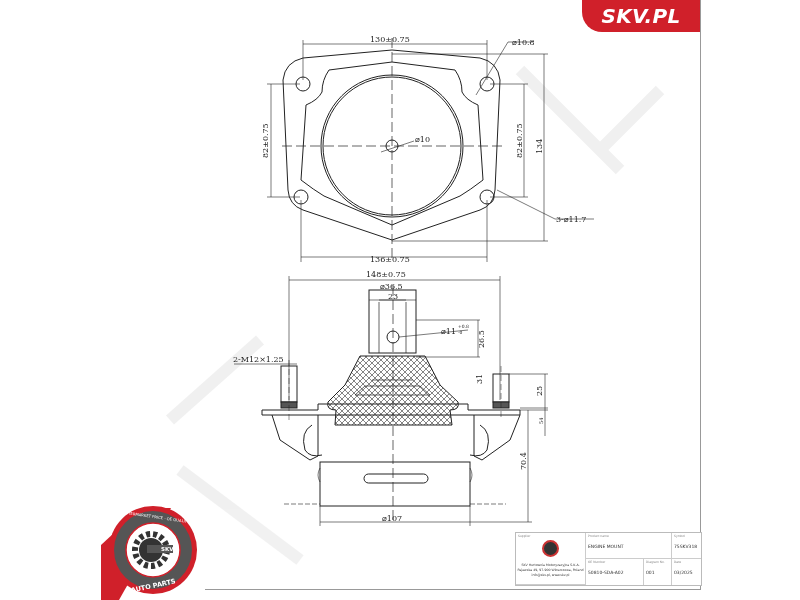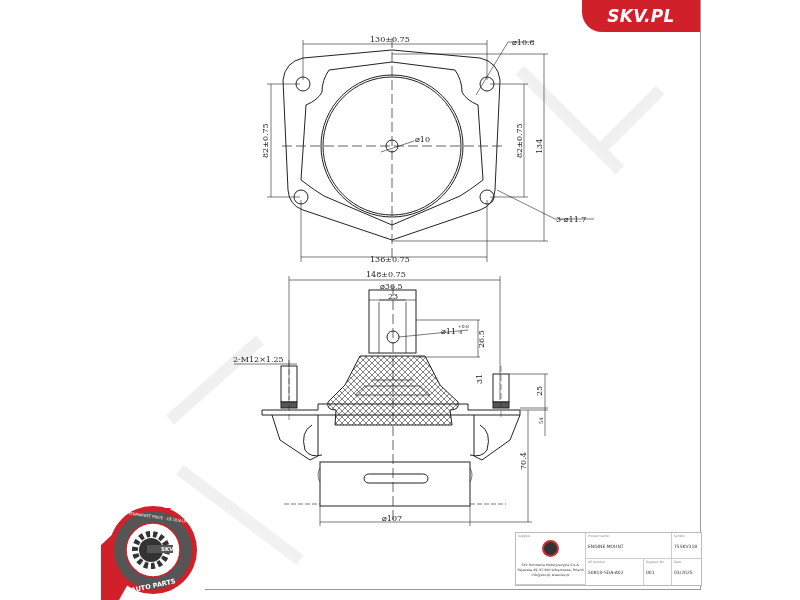--- a/index.html
+++ b/index.html
@@ -1,17 +1,17 @@
 <!DOCTYPE html>
 <html><head>
 <meta charset="utf-8">
 <style>
   html, body { margin:0; padding:0; background:#ffffff; }
   body { width:800px; height:600px; position:relative; overflow:hidden; font-family:"DejaVu Serif", serif; }
-  .brand-tab { position:absolute; left:582px; top:0; width:118px; height:32px; background:#d0202a; border-bottom-left-radius:20px; color:#fff; font-family:"DejaVu Sans", sans-serif; font-weight:bold; font-size:17px; display:flex; align-items:center; justify-content:center; letter-spacing:0.3px; font-style:italic; }
+  .brand-tab { position:absolute; left:582px; top:0; width:118px; height:32px; background:#d0202a; border-bottom-left-radius:20px; color:#fff; font-family:"DejaVu Sans", sans-serif; font-weight:bold; font-size:20px; display:flex; align-items:center; justify-content:center; letter-spacing:0.3px; font-style:italic; }
   .frame-line { position:absolute; background:#999; }
   svg.drawing { position:absolute; left:0; top:0; }
   .dim { font-family:"DejaVu Serif", serif; font-size:8px; fill:#222; }
   .titleblock { position:absolute; left:515px; top:532px; width:185px; height:52px; border:1px solid #bbb; font-family:"DejaVu Sans", sans-serif; background:#fff; }
   .tb-cell { position:absolute; border-right:1px solid #ccc; border-bottom:1px solid #ccc; box-sizing:border-box; }
   .tb-label { font-size:3px; color:#888; position:absolute; left:2px; top:1px; }
   .tb-value { font-size:4.5px; color:#333; position:absolute; left:2px; top:11px; white-space:nowrap; }
   .tb-small { font-size:3.2px; color:#333; text-align:center; position:absolute; left:0; right:0; line-height:4px; }
   .badge { position:absolute; left:101px; top:500px; width:104px; height:100px; }
 </style>

